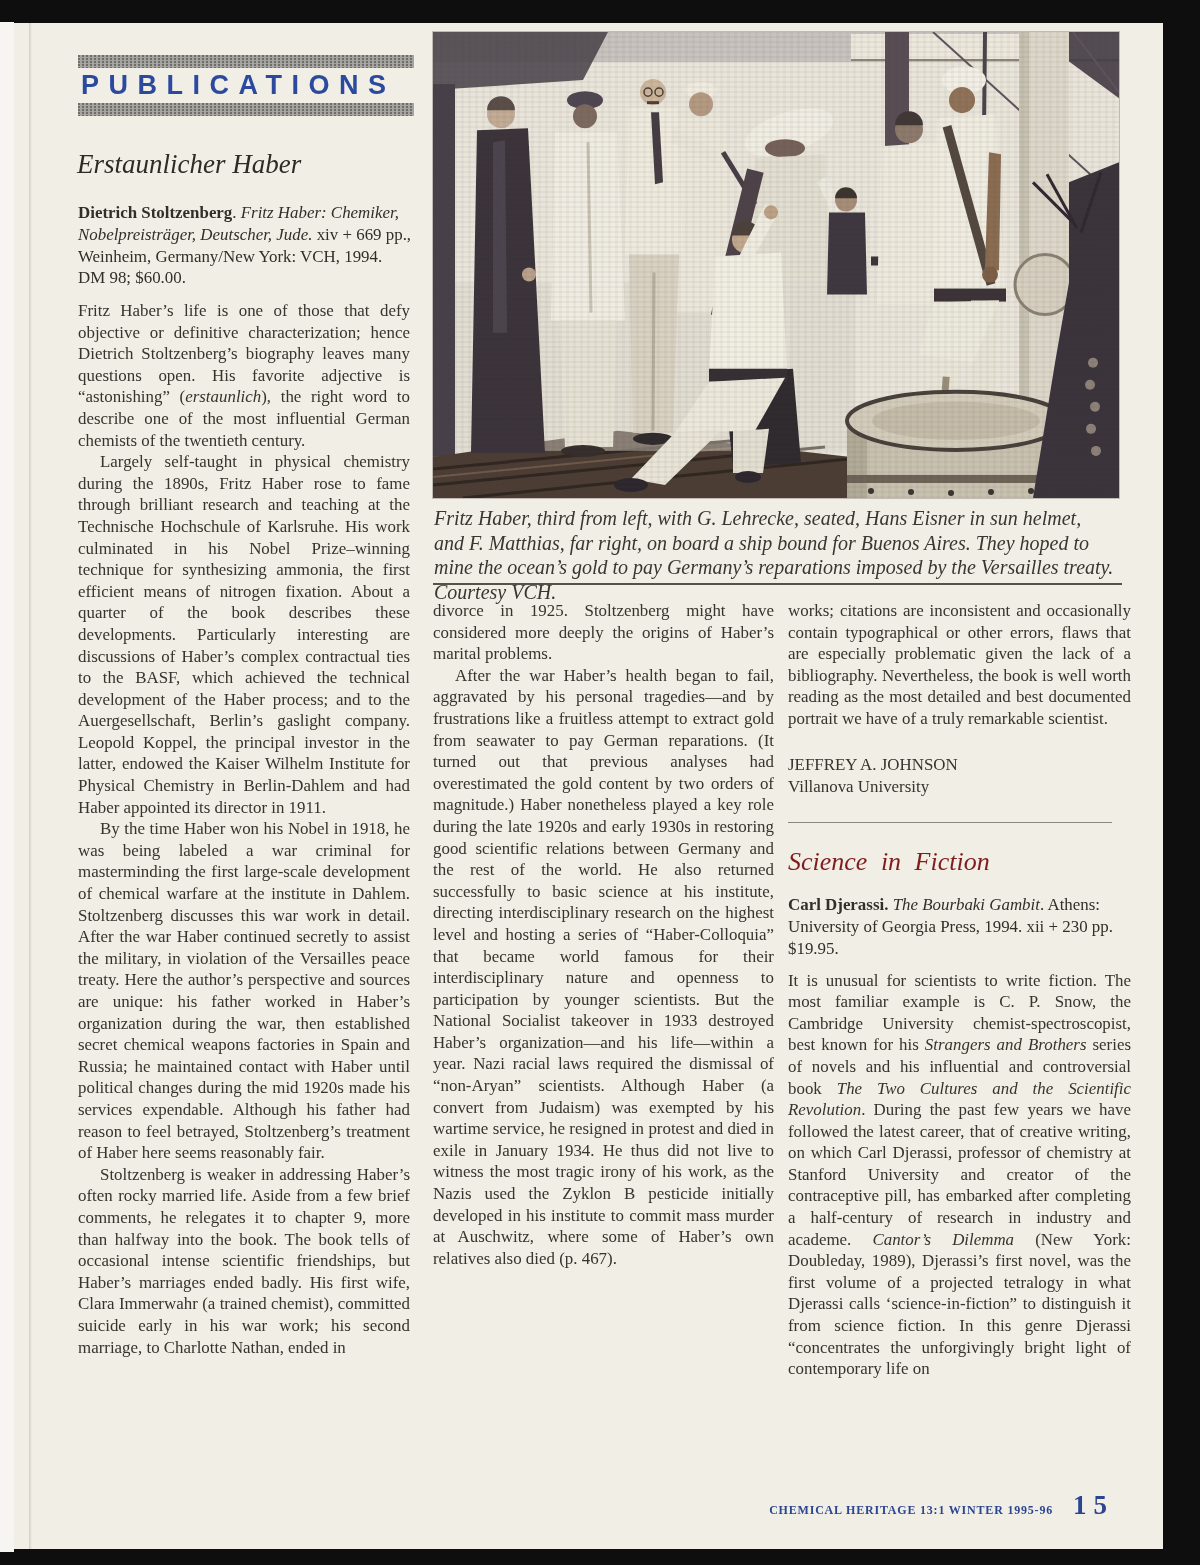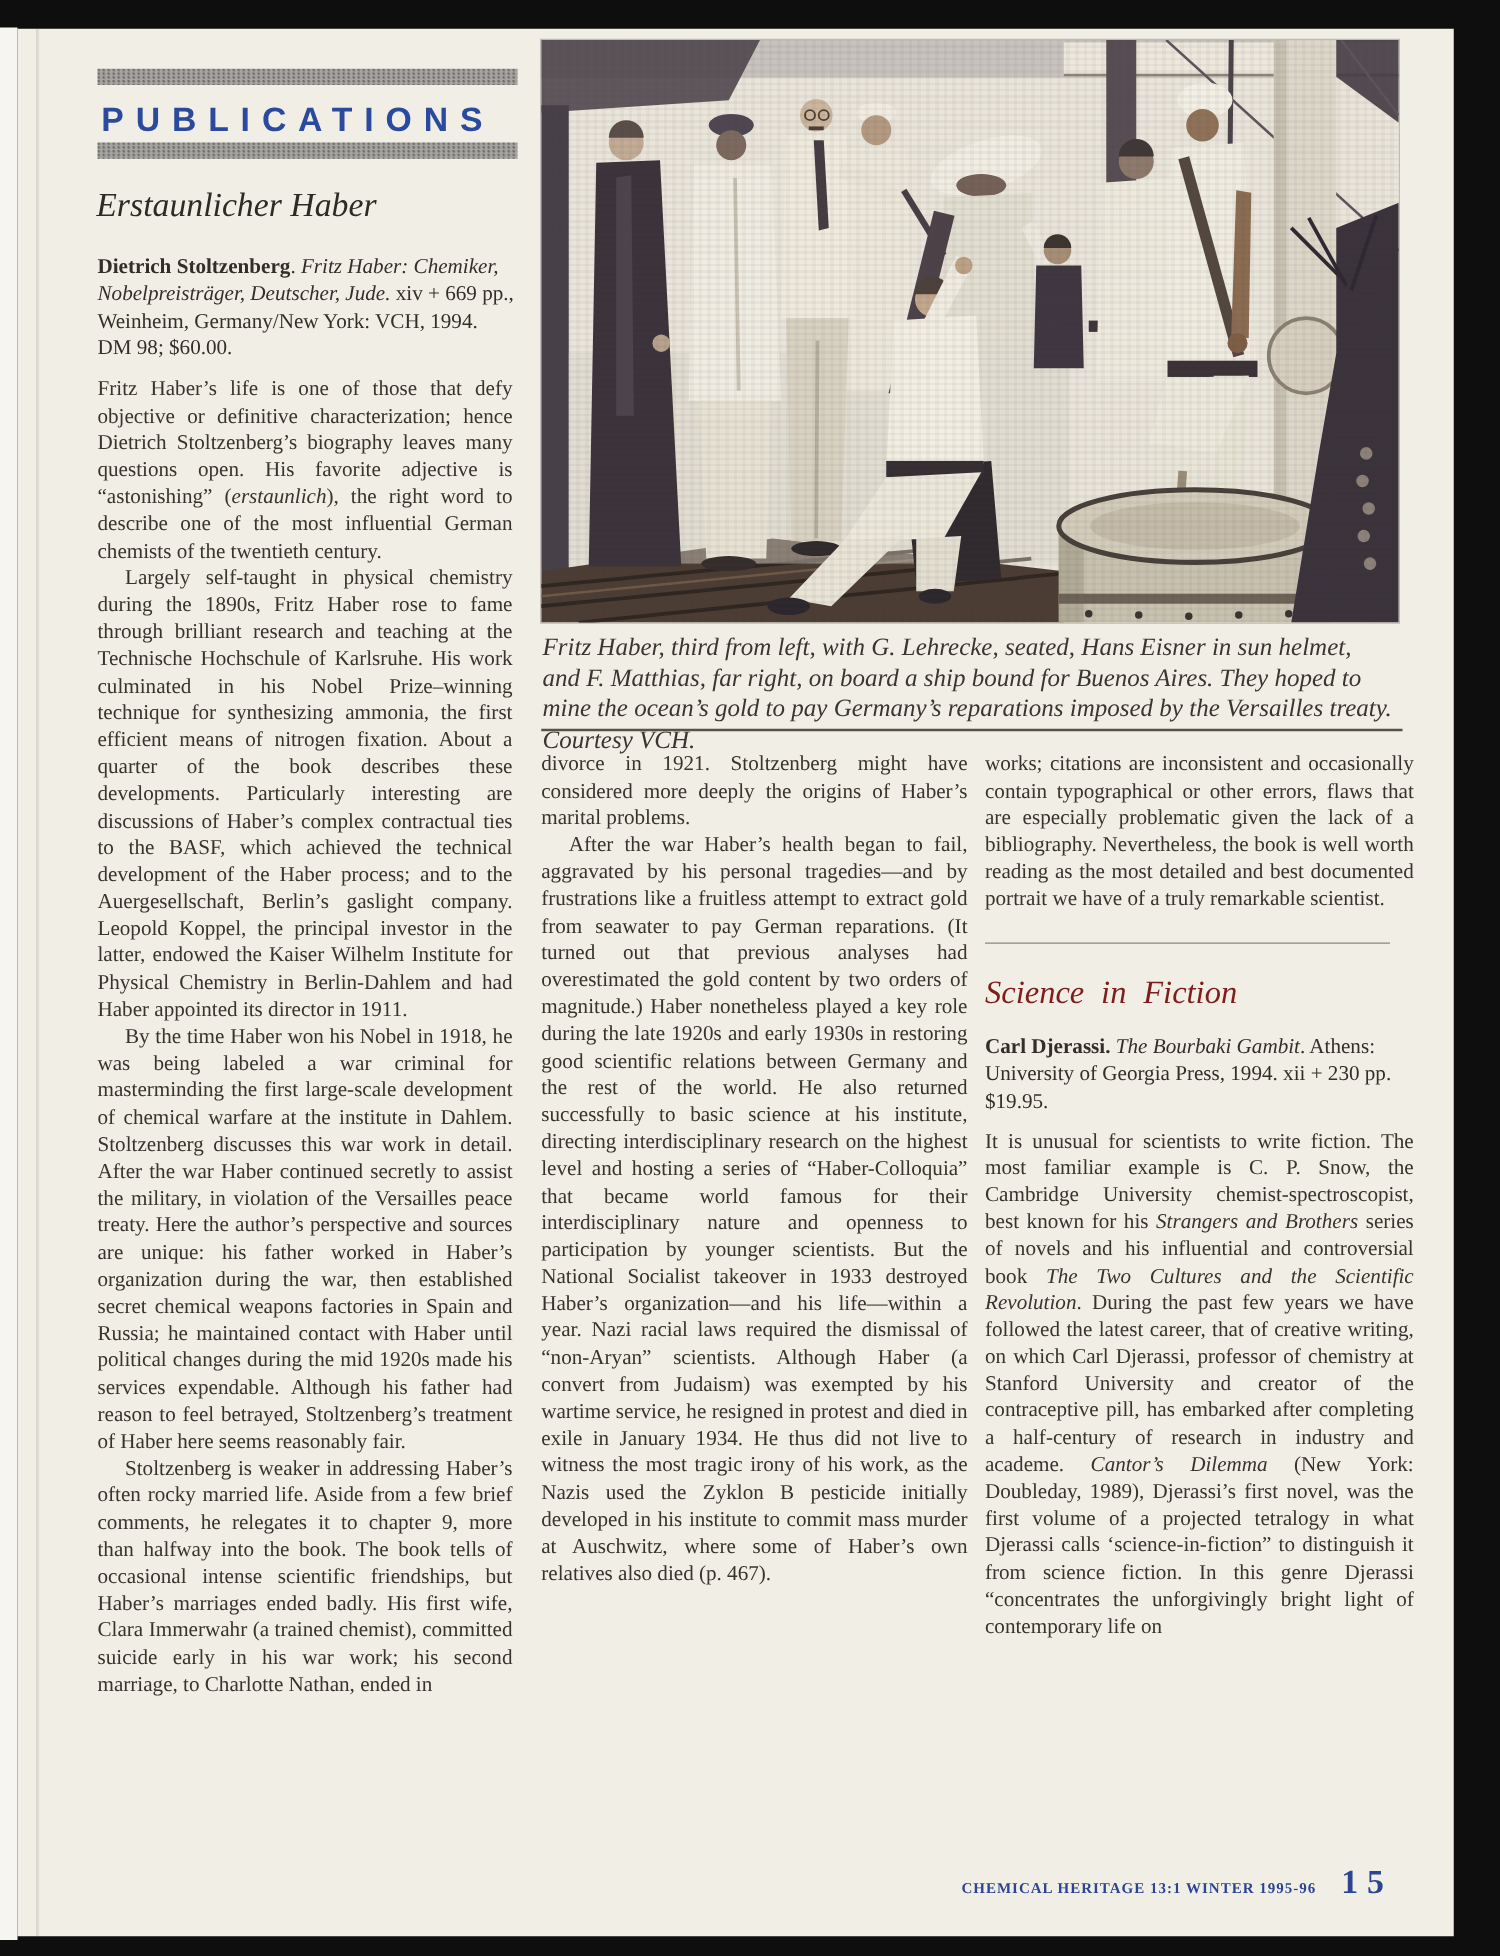--- a/index.html
+++ b/index.html
@@ -24,21 +24,21 @@
   
   .banner{position:absolute;left:64px;top:32px;width:336px;}
   .bar{
     height:13px;background:#a6a4a0;
     background-image:radial-gradient(circle at 1px 1px, #6f6d6a 26%, transparent 30%);
     background-size:4px 3px;
   }
   .banner-title{
     font-family:"Liberation Sans", sans-serif;font-weight:bold;
     color:#2b4a9e;font-size:27px;letter-spacing:9.5px;
-    padding:13px 0 2px 3px;white-space:nowrap;
+    padding:2px 0 2px 3px;white-space:nowrap;
   }
   
   .it{font-style:italic;} .bd{font-weight:bold;}
   .r1-heading{
     position:absolute;left:63px;top:126px;margin:0;
     font-style:italic;font-weight:normal;font-size:27px;color:#2e2a24;
   }
   .citation{font-size:16.9px;line-height:21.8px;color:#332e28;}
   .c1pos{position:absolute;left:64px;top:179px;width:334px;}
   
@@ -233,26 +233,30 @@
         <circle cx="662" cy="374" r="5" fill="#8d8279"></circle>
           <circle cx="658" cy="396" r="5" fill="#8d8279"></circle>
         <circle cx="663" cy="418" r="5" fill="#8d8279"></circle>
       </svg>
     </figure>
 
     <figcaption class="caption">Fritz Haber, third from left, with G. Lehrecke, seated, Hans Eisner in sun helmet, and F. Matthias, far right, on board a ship bound for Buenos Aires. They hoped to mine the ocean’s gold to pay Germany’s reparations imposed by the Versailles treaty. Courtesy VCH.</figcaption>
     <div class="cap-rule"></div>
 
     <div class="col col2">
-      <p>divorce in 1921. Stoltzenberg might have considered more deeply the origins of Haber’s marital problems.</p>
+      <p>divorce in 1925. Stoltzenberg might have considered more deeply the origins of Haber’s marital problems.</p>
       <p class="ind">After the war Haber’s health began to fail, aggravated by his personal tragedies—and by frustrations like a fruitless attempt to extract gold from seawater to pay German reparations. (It turned out that previous analyses had overestimated the gold content by two orders of magnitude.) Haber nonetheless played a key role during the late 1920s and early 1930s in restoring good scientific relations between Germany and the rest of the world. He also returned successfully to basic science at his institute, directing interdisciplinary research on the highest level and hosting a series of “Haber-Colloquia” that became world famous for their interdisciplinary nature and openness to participation by younger scientists. But the National Socialist takeover in 1933 destroyed Haber’s organization—and his life—within a year. Nazi racial laws required the dismissal of “non-Aryan” scientists. Although Haber (a convert from Judaism) was exempted by his wartime service, he resigned in protest and died in exile in January 1934. He thus did not live to witness the most tragic irony of his work, as the Nazis used the Zyklon B pesticide initially developed in his institute to commit mass murder at Auschwitz, where some of Haber’s own relatives also died (p. 467).</p>
     </div>
 
     <div class="col col3">
       <p>works; citations are inconsistent and occasionally contain typographical or other errors, flaws that are especially problematic given the lack of a bibliography. Nevertheless, the book is well worth reading as the most detailed and best documented portrait we have of a truly remarkable scientist.</p>
+      <div class="reviewer">
+        <div>JEFFREY A. JOHNSON</div>
+        <div>Villanova University</div>
+      </div>
       <div class="sec-rule"></div>
       <h2 class="r2-heading">Science in Fiction</h2>
       <div class="citation"><span class="bd">Carl Djerassi.</span> <span class="it">The Bourbaki Gambit</span>. Athens: University of Georgia Press, 1994. xii + 230 pp. $19.95.</div>
       <p class="r2-body">It is unusual for scientists to write fiction. The most familiar example is C. P. Snow, the Cambridge University chemist-spectroscopist, best known for his <span class="it">Strangers and Brothers</span> series of novels and his influential and controversial book <span class="it">The Two Cultures and the Scientific Revolution</span>. During the past few years we have followed the latest career, that of creative writing, on which Carl Djerassi, professor of chemistry at Stanford University and creator of the contraceptive pill, has embarked after completing a half-century of research in industry and academe. <span class="it">Cantor’s Dilemma</span> (New York: Doubleday, 1989), Djerassi’s first novel, was the first volume of a projected tetralogy in what Djerassi calls ‘science-in-fiction” to distinguish it from science fiction. In this genre Djerassi “concentrates the unforgivingly bright light of contemporary life on</p>
     </div>
 
     <footer class="footer">
       <span class="journal">CHEMICAL HERITAGE 13:1 WINTER 1995-96</span>
       <span class="pagenum">15</span>
     </footer>

